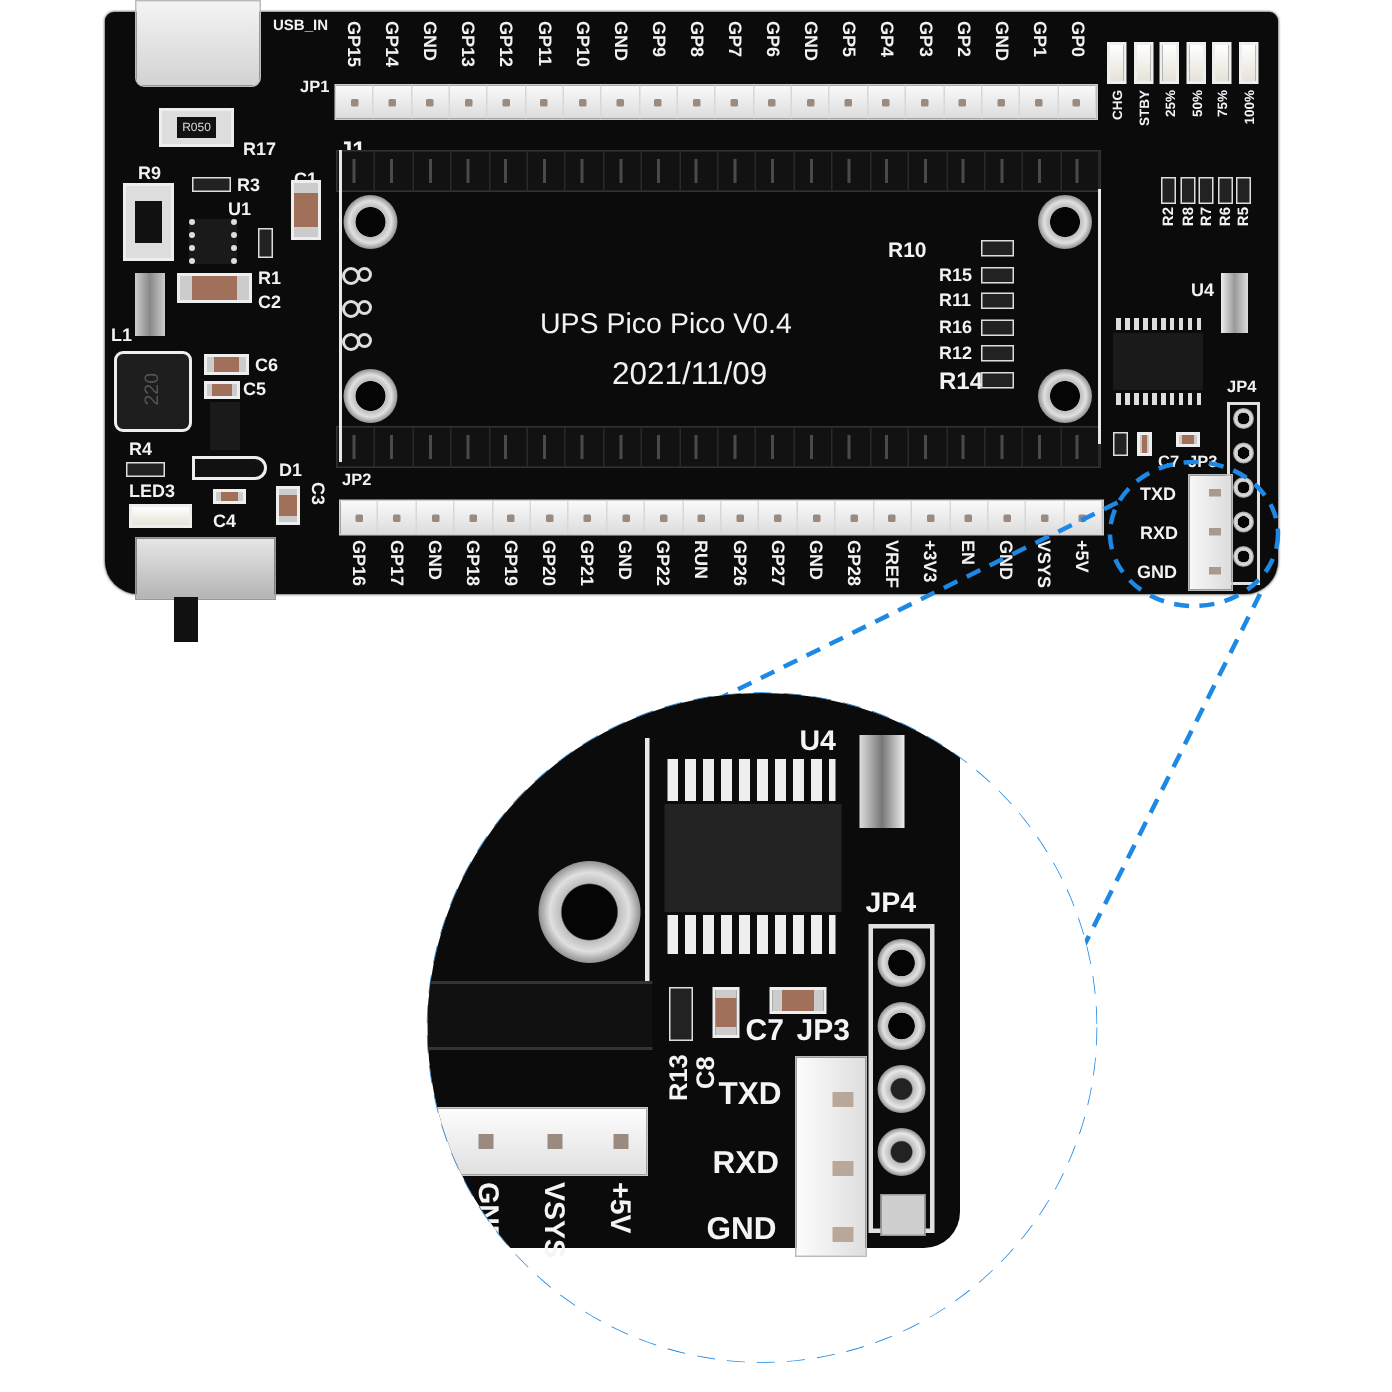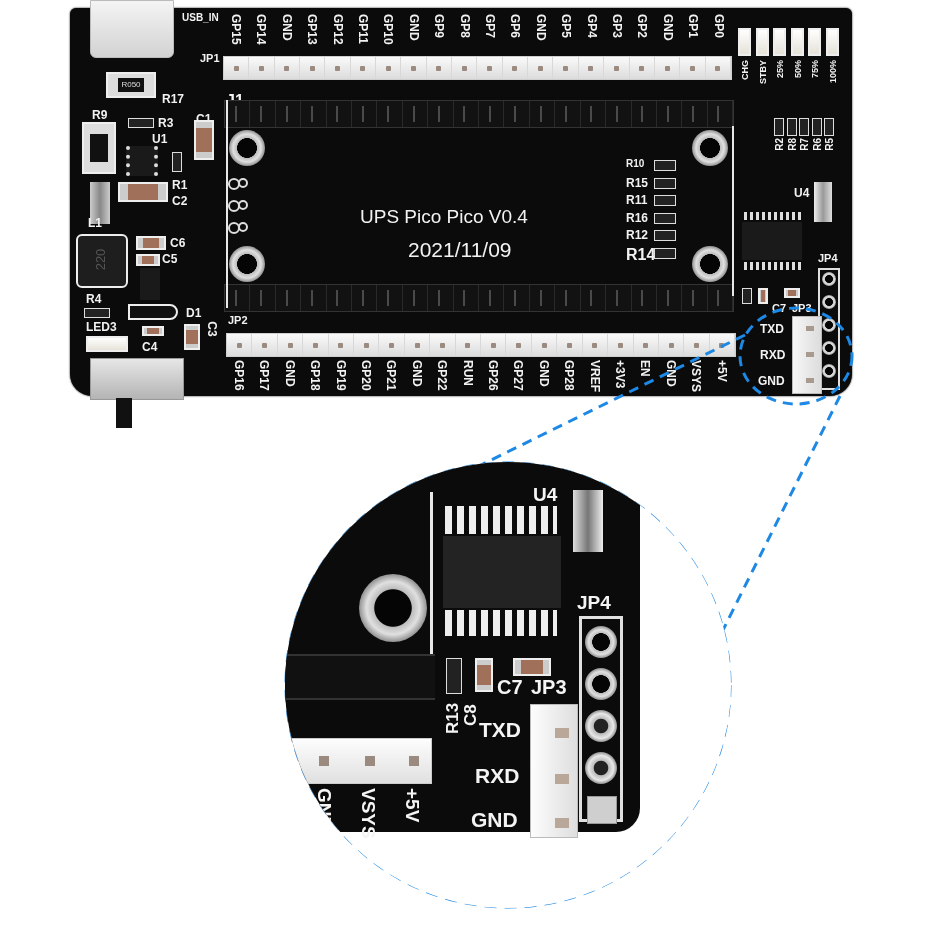--- a/index.html
+++ b/index.html
@@ -136,21 +136,21 @@
   <div style="position:absolute;left:0;top:22px;width:8px;height:8px;border:2px solid #ddd;border-radius:50%;"></div>
   <div style="position:absolute;left:10px;top:22px;width:6px;height:6px;border:2px solid #ddd;border-radius:50%;"></div>
   <div style="position:absolute;left:0;top:44px;width:8px;height:8px;border:2px solid #ddd;border-radius:50%;"></div>
   <div style="position:absolute;left:10px;top:44px;width:6px;height:6px;border:2px solid #ddd;border-radius:50%;"></div>
 </div>
 
 <div class="abs silk" style="left:360px;top:206px;font-size:19px;font-weight:normal;">UPS Pico Pico V0.4</div>
 <div class="abs silk" style="left:408px;top:238px;font-size:21px;font-weight:normal;">2021/11/09</div>
 
 <div id="res-col">
-    <div class="lbl" style="left:626px;top:158px;font-size:10px;">R10</div>
+    <div class="lbl" style="left:592px;top:158px;font-size:14px;">R10</div>
     <div class="res" style="left:654px;top:160px;width:22px;height:11px;"></div>
     <div class="lbl" style="left:626px;top:175.5px;font-size:12px;">R15</div>
     <div class="res" style="left:654px;top:177.5px;width:22px;height:11px;"></div>
     <div class="lbl" style="left:626px;top:193px;font-size:12px;">R11</div>
     <div class="res" style="left:654px;top:195px;width:22px;height:11px;"></div>
     <div class="lbl" style="left:626px;top:210.5px;font-size:12px;">R16</div>
     <div class="res" style="left:654px;top:212.5px;width:22px;height:11px;"></div>
     <div class="lbl" style="left:626px;top:228px;font-size:12px;">R12</div>
     <div class="res" style="left:654px;top:230px;width:22px;height:11px;"></div>
     <div class="lbl" style="left:626px;top:245.5px;font-size:16px;">R14</div>
@@ -271,21 +271,21 @@
 <div class="lbl" style="left:158px;top:116px;">R3</div>
 <div class="lbl" style="left:130px;top:132px;margin-left:22px;">U1</div>
 <div class="chip" style="left:126px;top:146px;width:24px;height:30px;border-left:4px dotted #ddd;border-right:4px dotted #ddd;"></div>
 <div class="res" style="left:172px;top:152px;width:10px;height:20px;"></div>
 <div class="lbl" style="left:172px;top:178px;">R1</div>
 <div class="lbl" style="left:196px;top:112px;">C1</div>
 <div class="cap" style="left:194px;top:120px;width:20px;height:40px;background:linear-gradient(#ccc 0 18%,#a0705a 18% 82%,#ccc 82%);"></div>
 <div class="cap" style="left:118px;top:182px;width:50px;height:20px;"></div>
 <div class="lbl" style="left:172px;top:194px;">C2</div>
 <div class="abs" style="left:90px;top:182px;width:20px;height:42px;background:linear-gradient(90deg,#ccc,#888,#ccc);"></div>
-<div class="lbl" style="left:74px;top:216px;margin-left:14px;">L1</div>
+<div class="lbl" style="left:74px;top:216px;">L1</div>
 <div class="abs" style="left:76px;top:234px;width:52px;height:54px;background:#1e1e1e;border:2px solid #eee;box-sizing:border-box;border-radius:6px;">
     <div style="position:absolute;left:12px;top:16px;color:#555;font-size:13px;transform:rotate(-90deg);">220</div>
   </div>
 <div class="cap" style="left:136px;top:236px;width:30px;height:14px;"></div>
 <div class="lbl" style="left:170px;top:236px;">C6</div>
 <div class="cap" style="left:136px;top:254px;width:24px;height:12px;"></div>
 <div class="lbl" style="left:162px;top:252px;">C5</div>
 <div class="chip" style="left:140px;top:268px;width:20px;height:32px;"></div>
 <div class="lbl" style="left:86px;top:292px;">R4</div>
 <div class="res" style="left:84px;top:308px;width:26px;height:10px;"></div>

